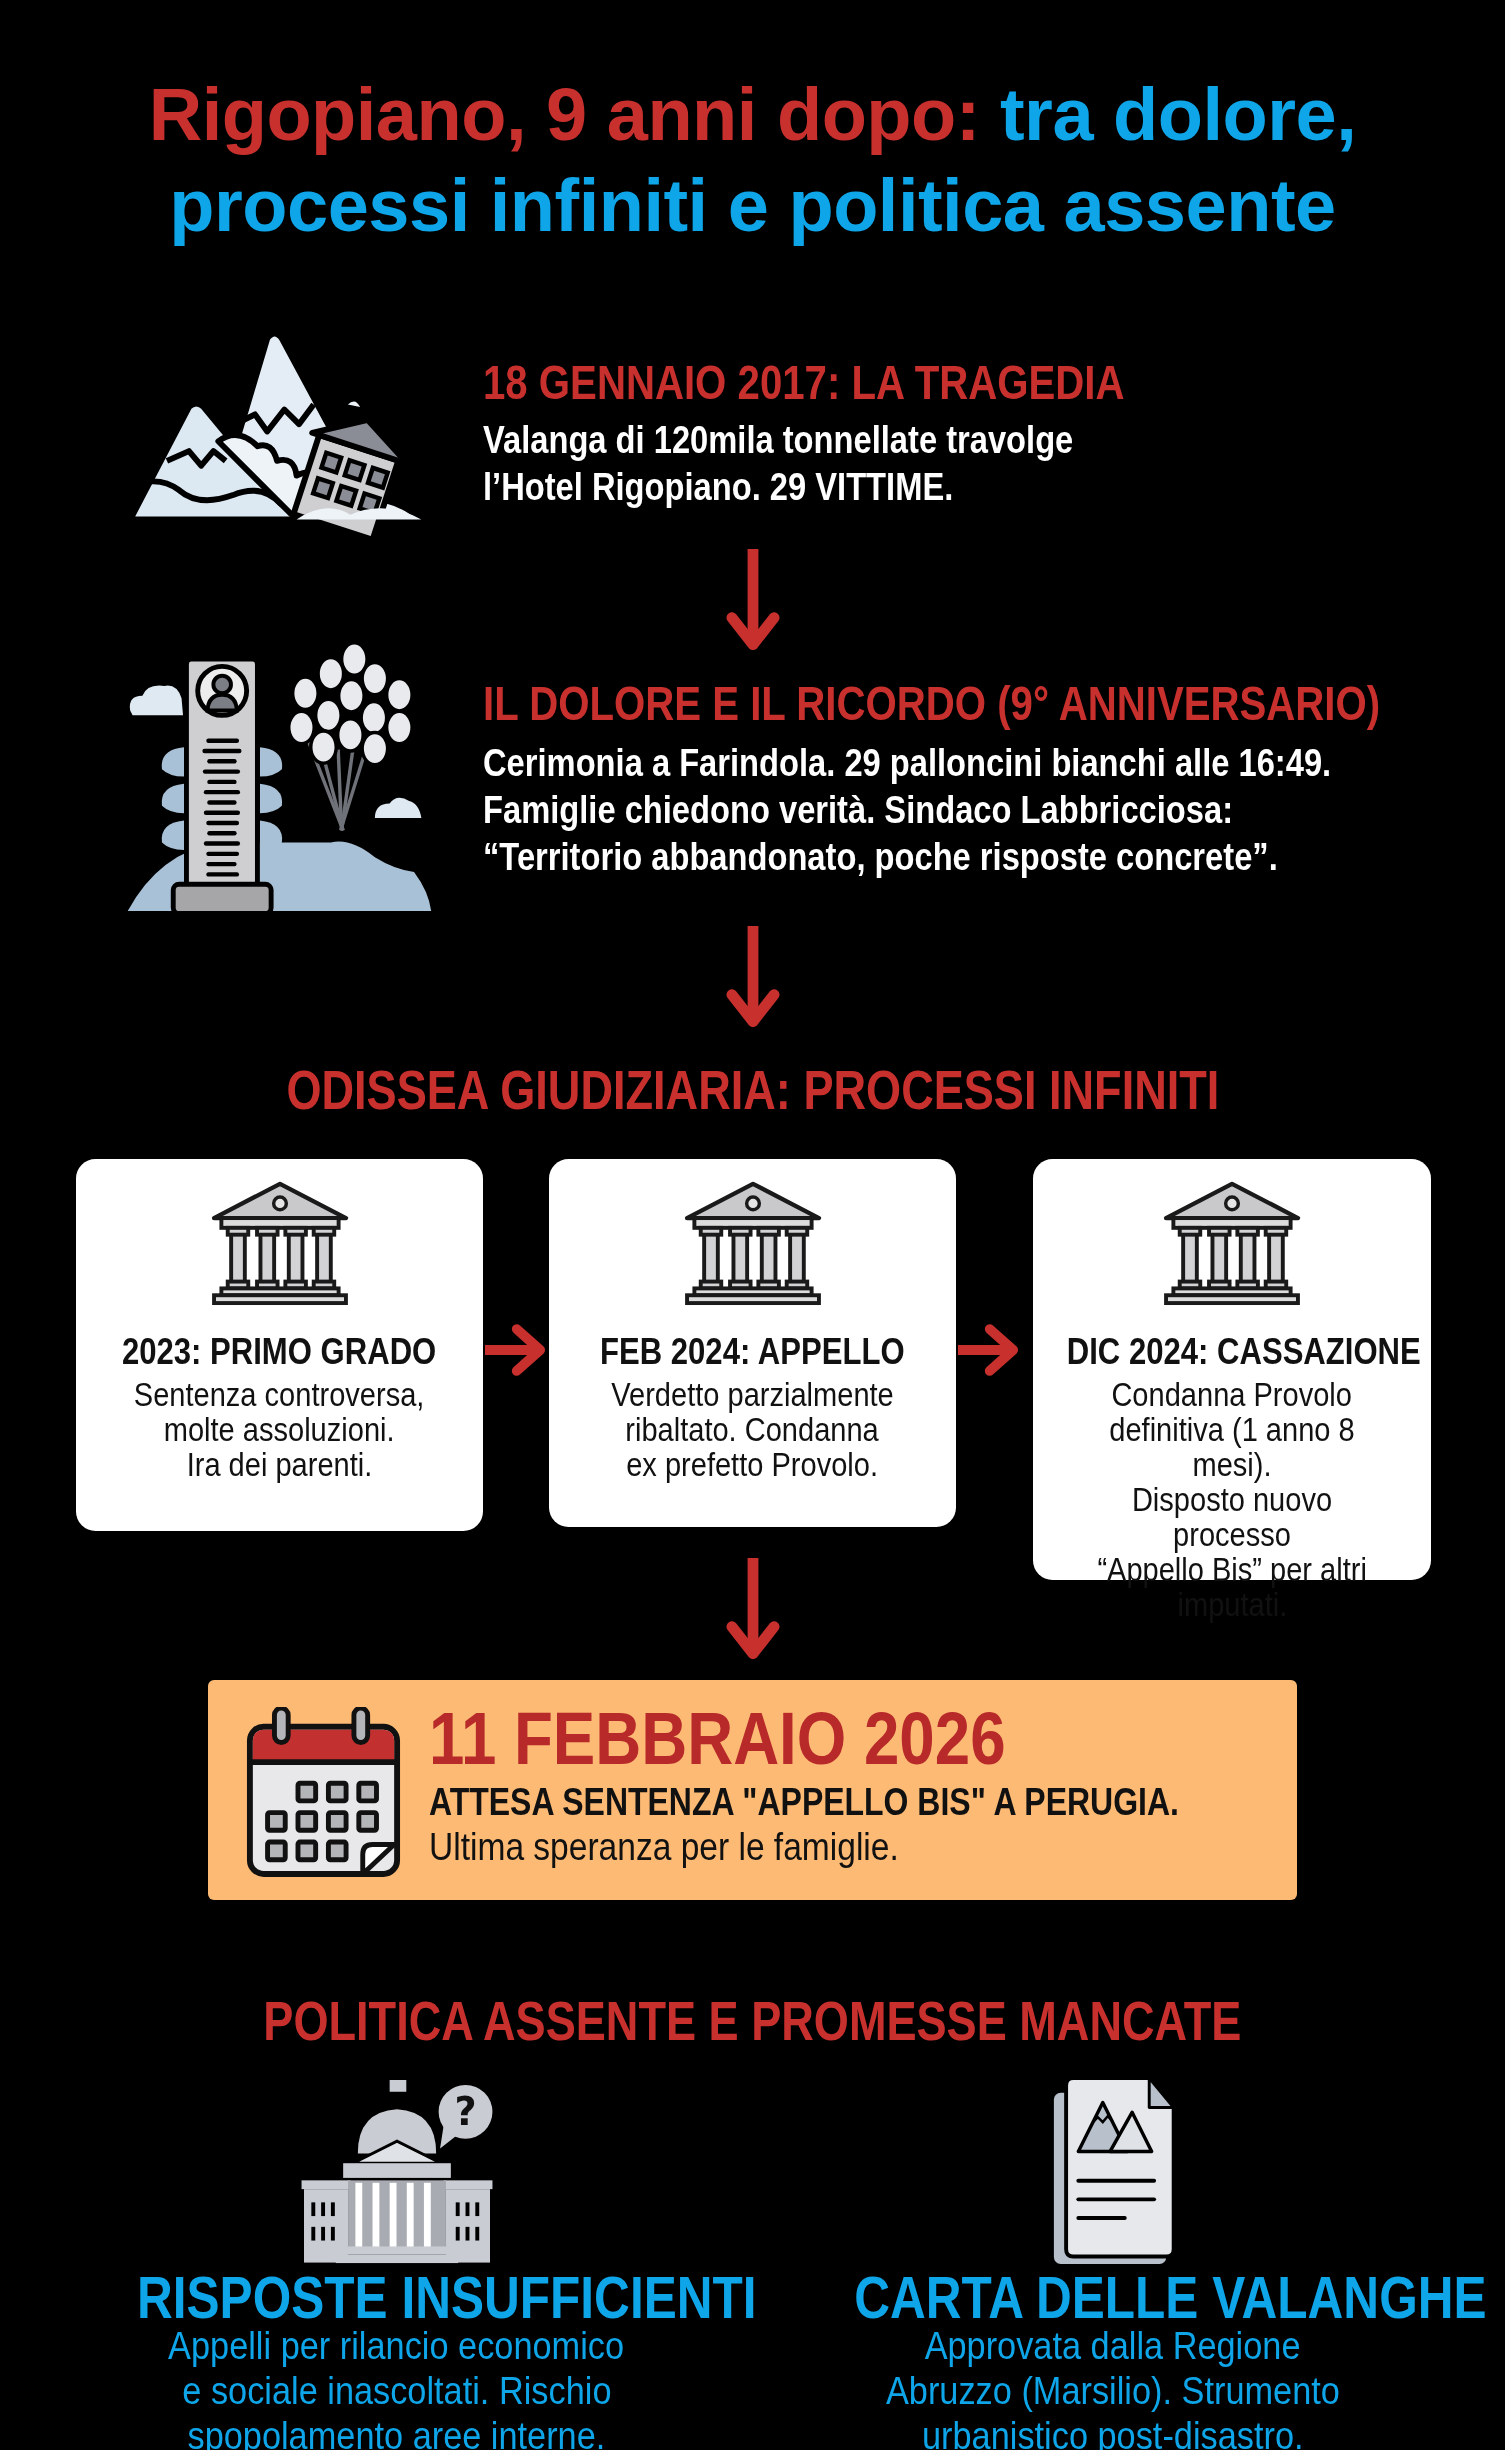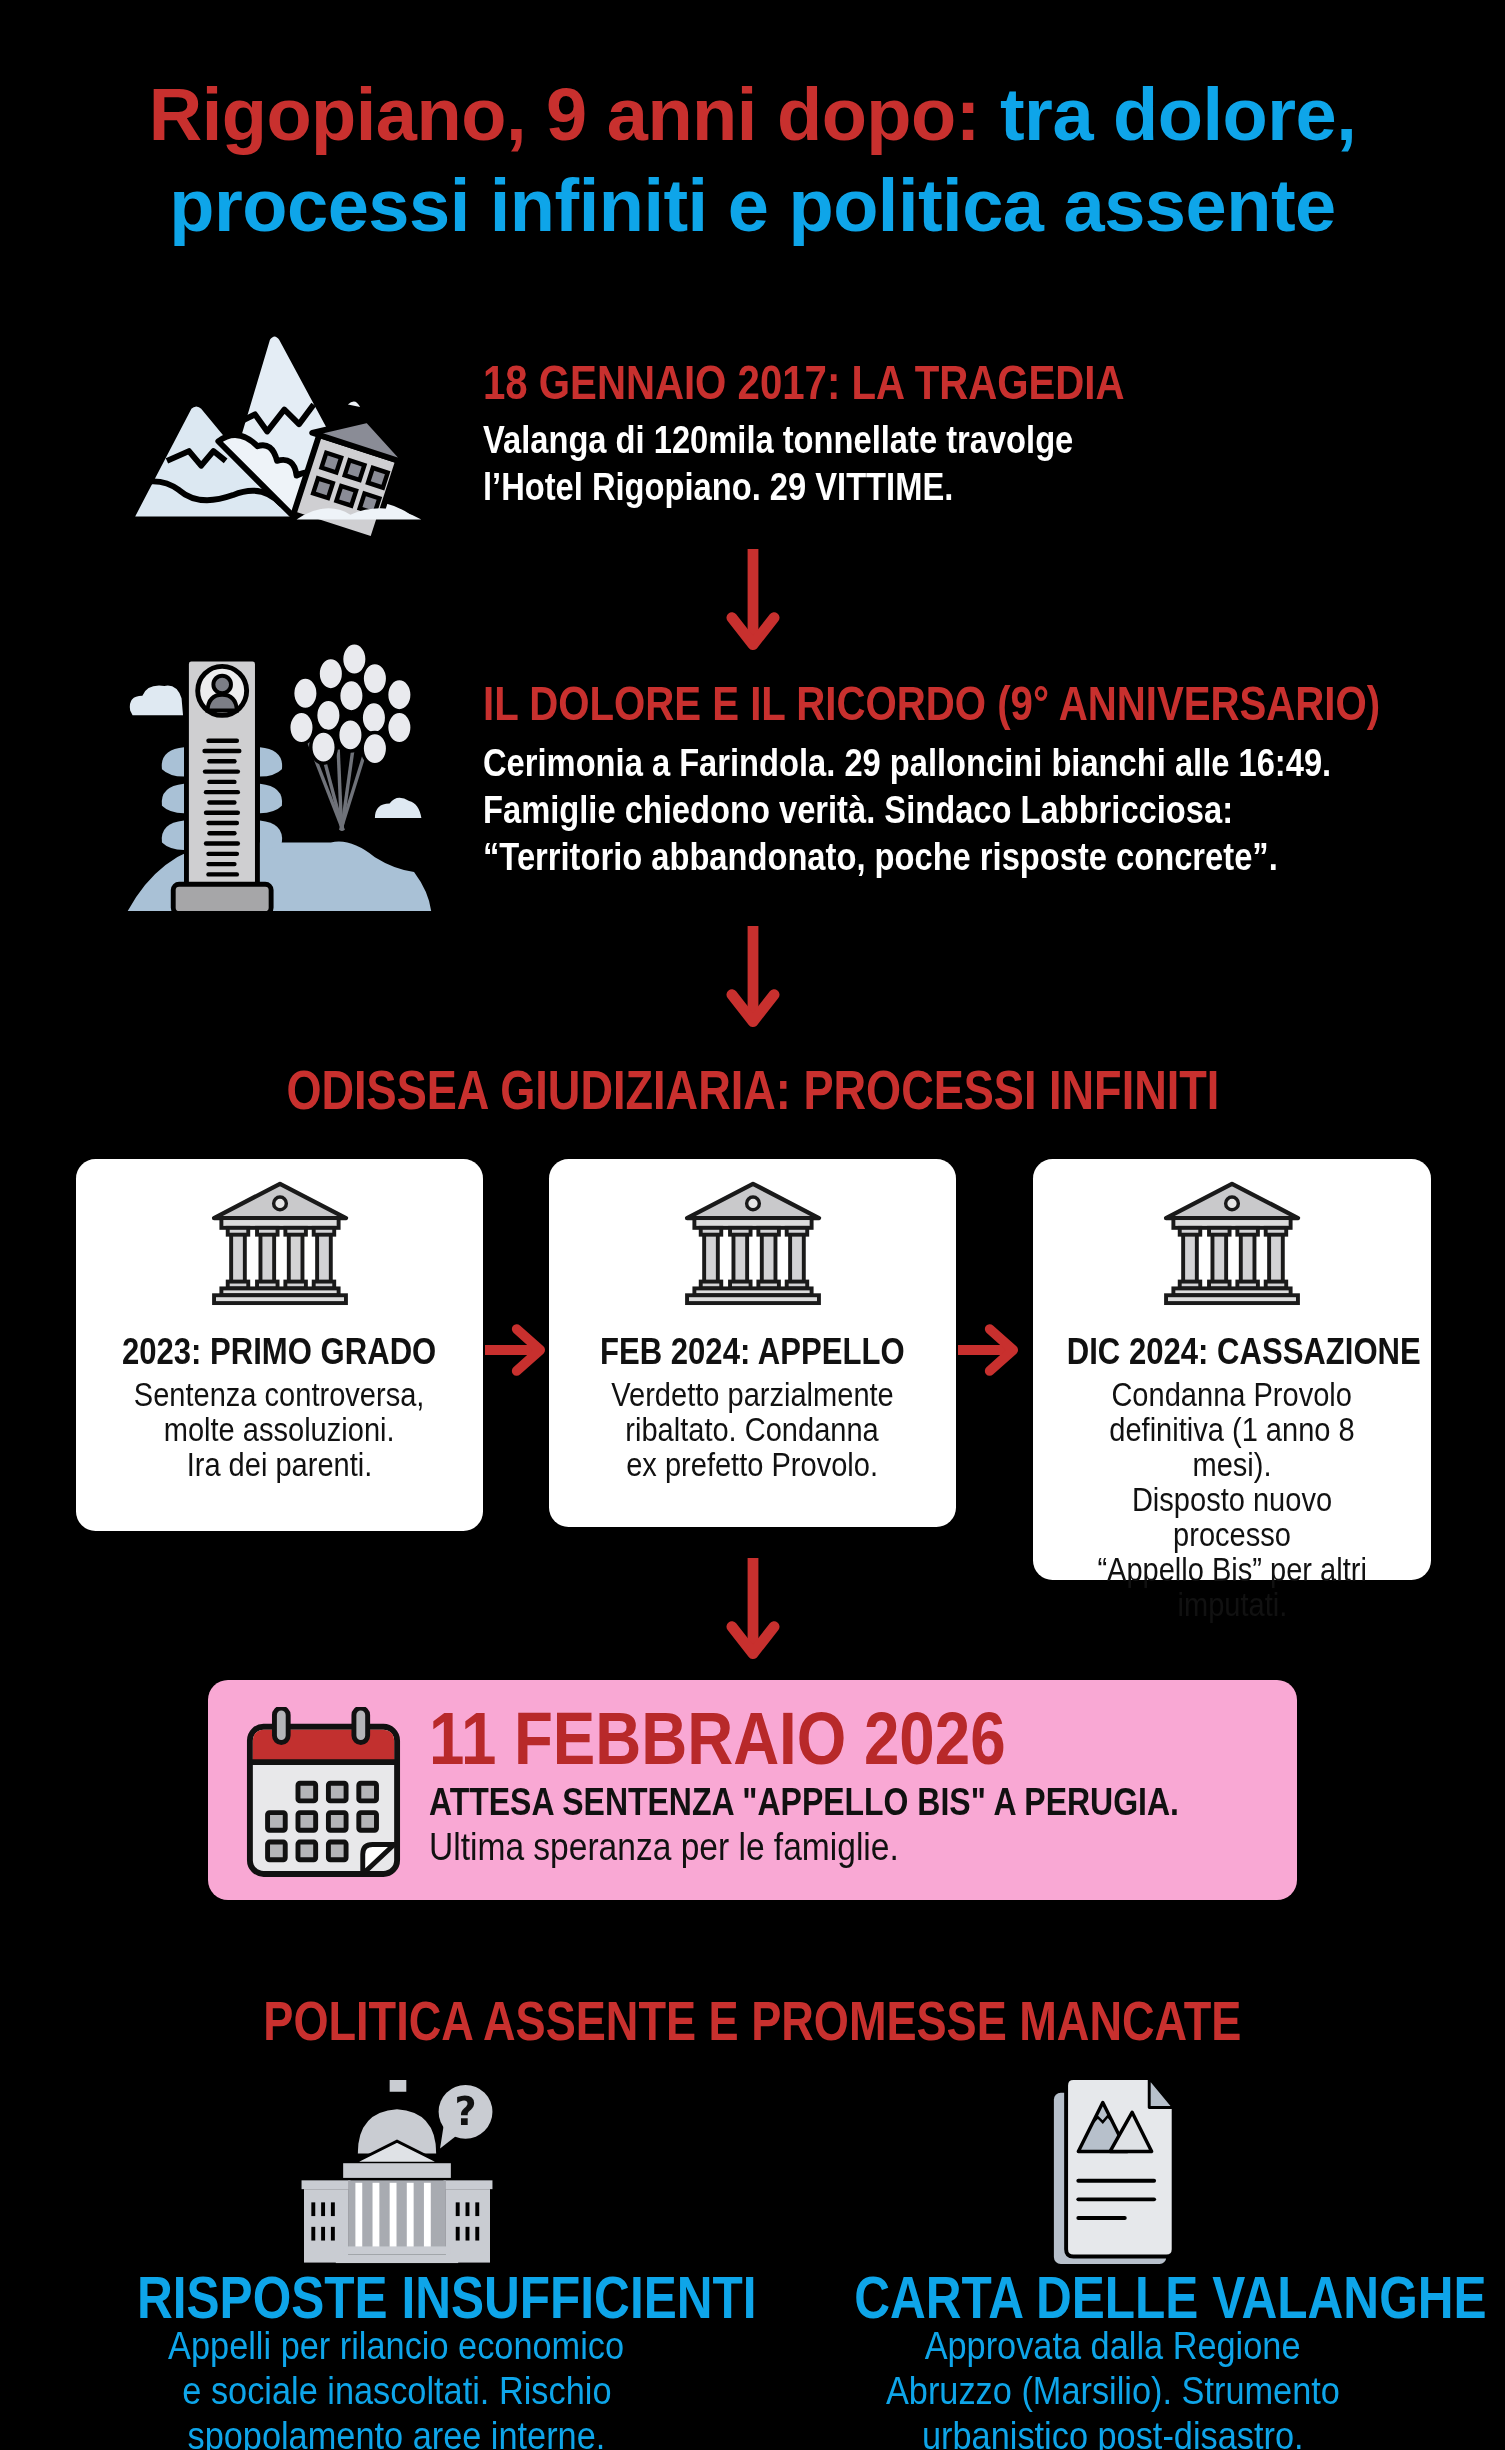--- a/index.html
+++ b/index.html
@@ -64,21 +64,21 @@
     white-space: nowrap;
   }
   .card .card-title span { display: inline-block; transform: scaleX(0.84); }
   .card .card-text {
     font-size: 33px; line-height: 35px; margin-top: 2.9px; padding: 0 20px;
   }
   .card .card-text span { display: inline-block; transform: scaleX(0.88); }
 
   
   .date-box {
-    background: #f9a8d4; border-radius: 20px; color: #111;
+    background: #fdba74; border-radius: 6px; color: #111;
   }
   .date-title {
     font-weight: 700; color: #b8292a; font-size: 74px; line-height: 74px;
     white-space: nowrap; transform: scaleX(0.86); transform-origin: left top;
   }
   .date-sub {
     font-weight: 700; font-size: 39px; line-height: 44px; white-space: nowrap;
     transform: scaleX(0.82); transform-origin: left top;
   }
   .date-note {

